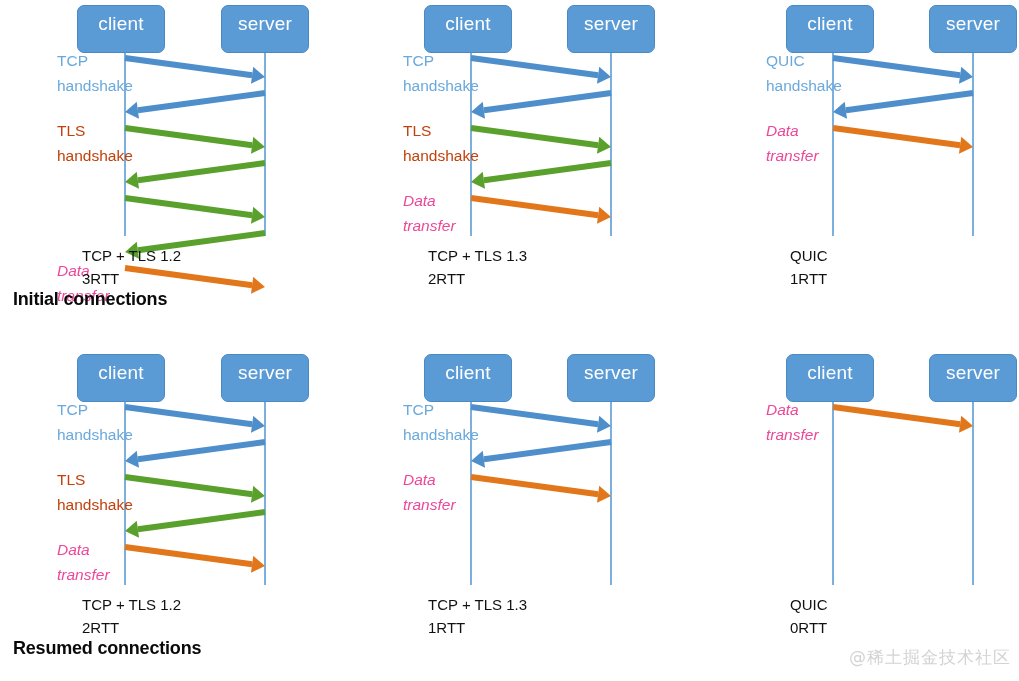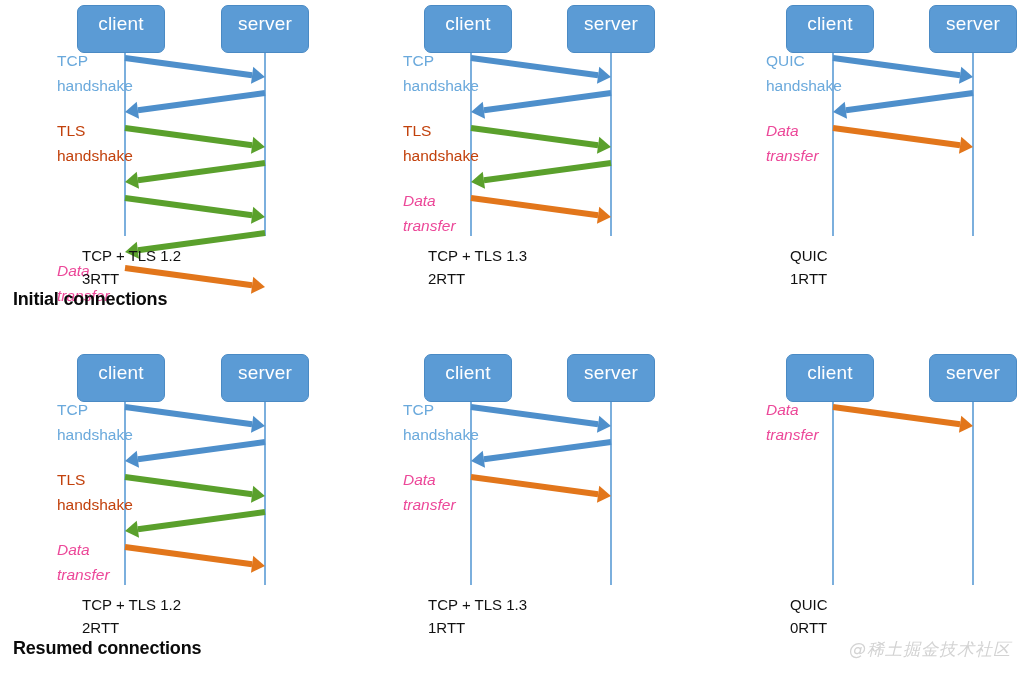--- a/index.html
+++ b/index.html
@@ -51,26 +51,25 @@
   .section-title{
     position:absolute;
     font-size:18px;
     font-weight:bold;
     color:#0a0a0a;
     letter-spacing:-0.2px;
   }
 
   .watermark{
     position:absolute;
-    right:8px;bottom:20px;
+    right:8px;bottom:12px;
     font-size:17px;
     color:#d3d3d3;
     font-family:"DejaVu Sans",sans-serif;
     letter-spacing:1px;
-    font-style:italic;
   }
 </style>
 </head>
 <body>
 
 <div id="stage">
   <svg class="diagram" id="svg-layer" viewBox="0 0 1019 681" xmlns="http://www.w3.org/2000/svg">
       <line x1="125" y1="41" x2="125" y2="236" stroke="#5b9bd5" stroke-width="1.6" stroke-linecap="butt"></line>
       <line x1="265" y1="41" x2="265" y2="236" stroke="#5b9bd5" stroke-width="1.6" stroke-linecap="butt"></line>
       <g>

